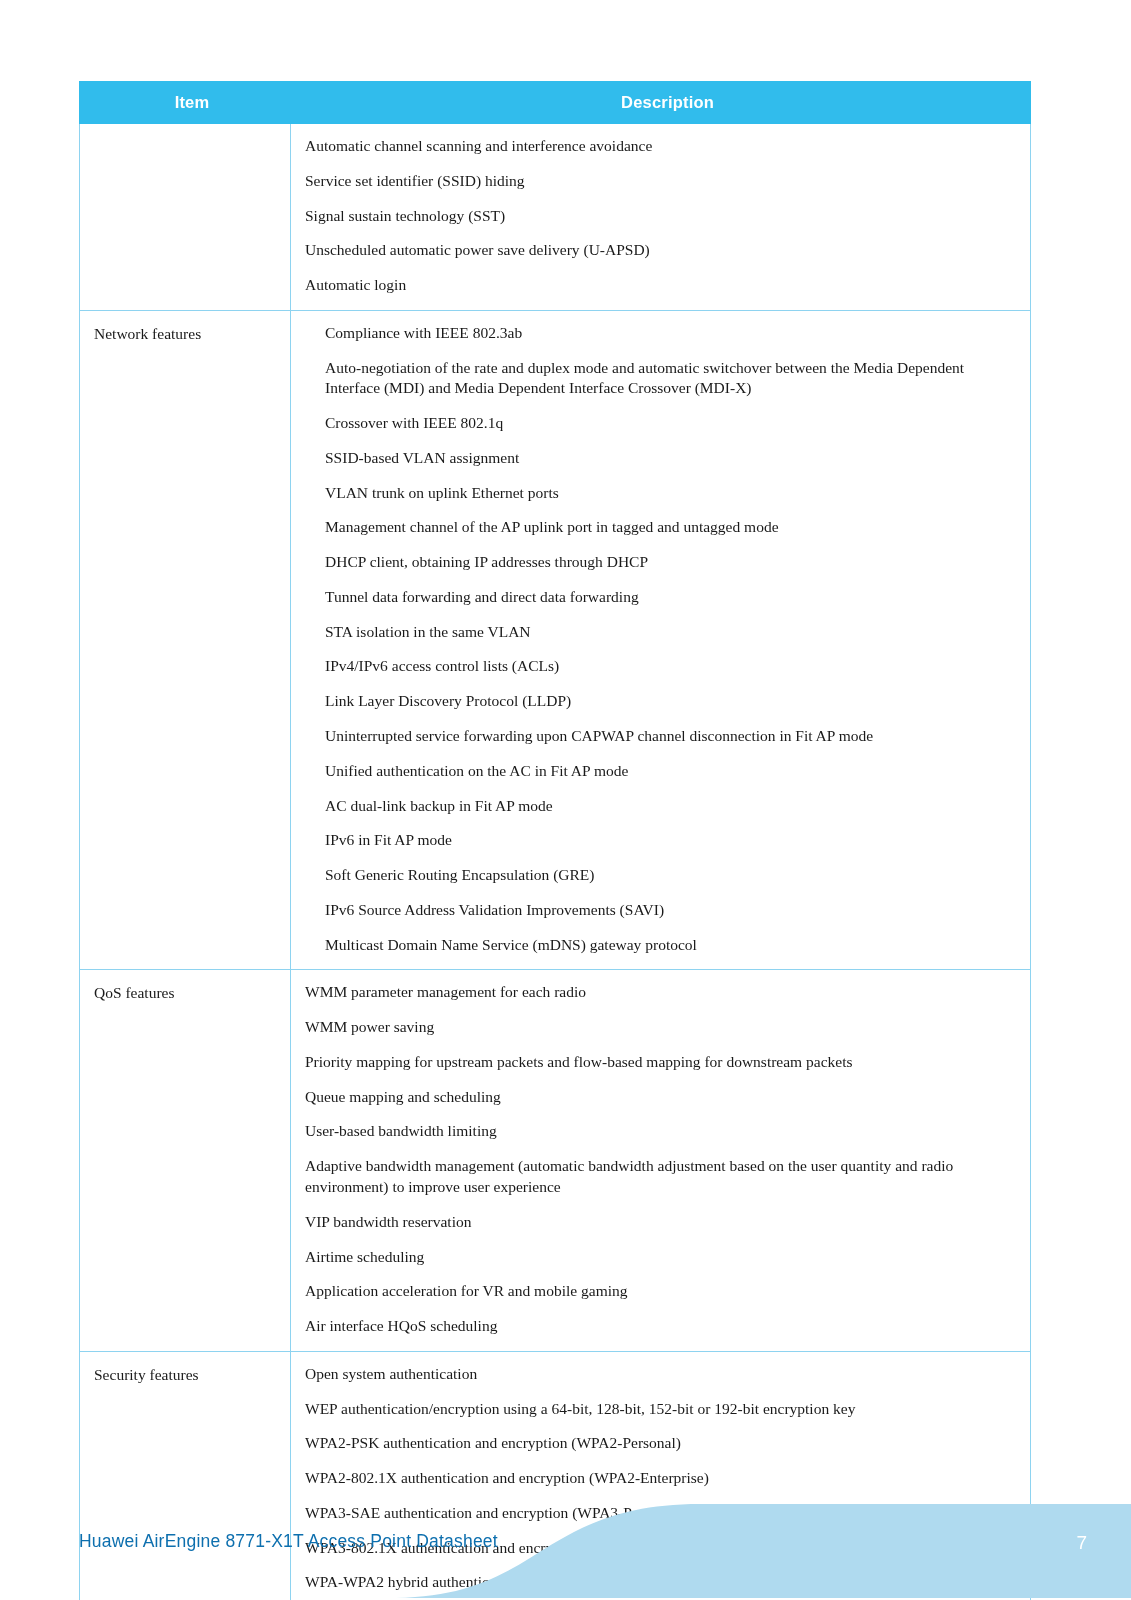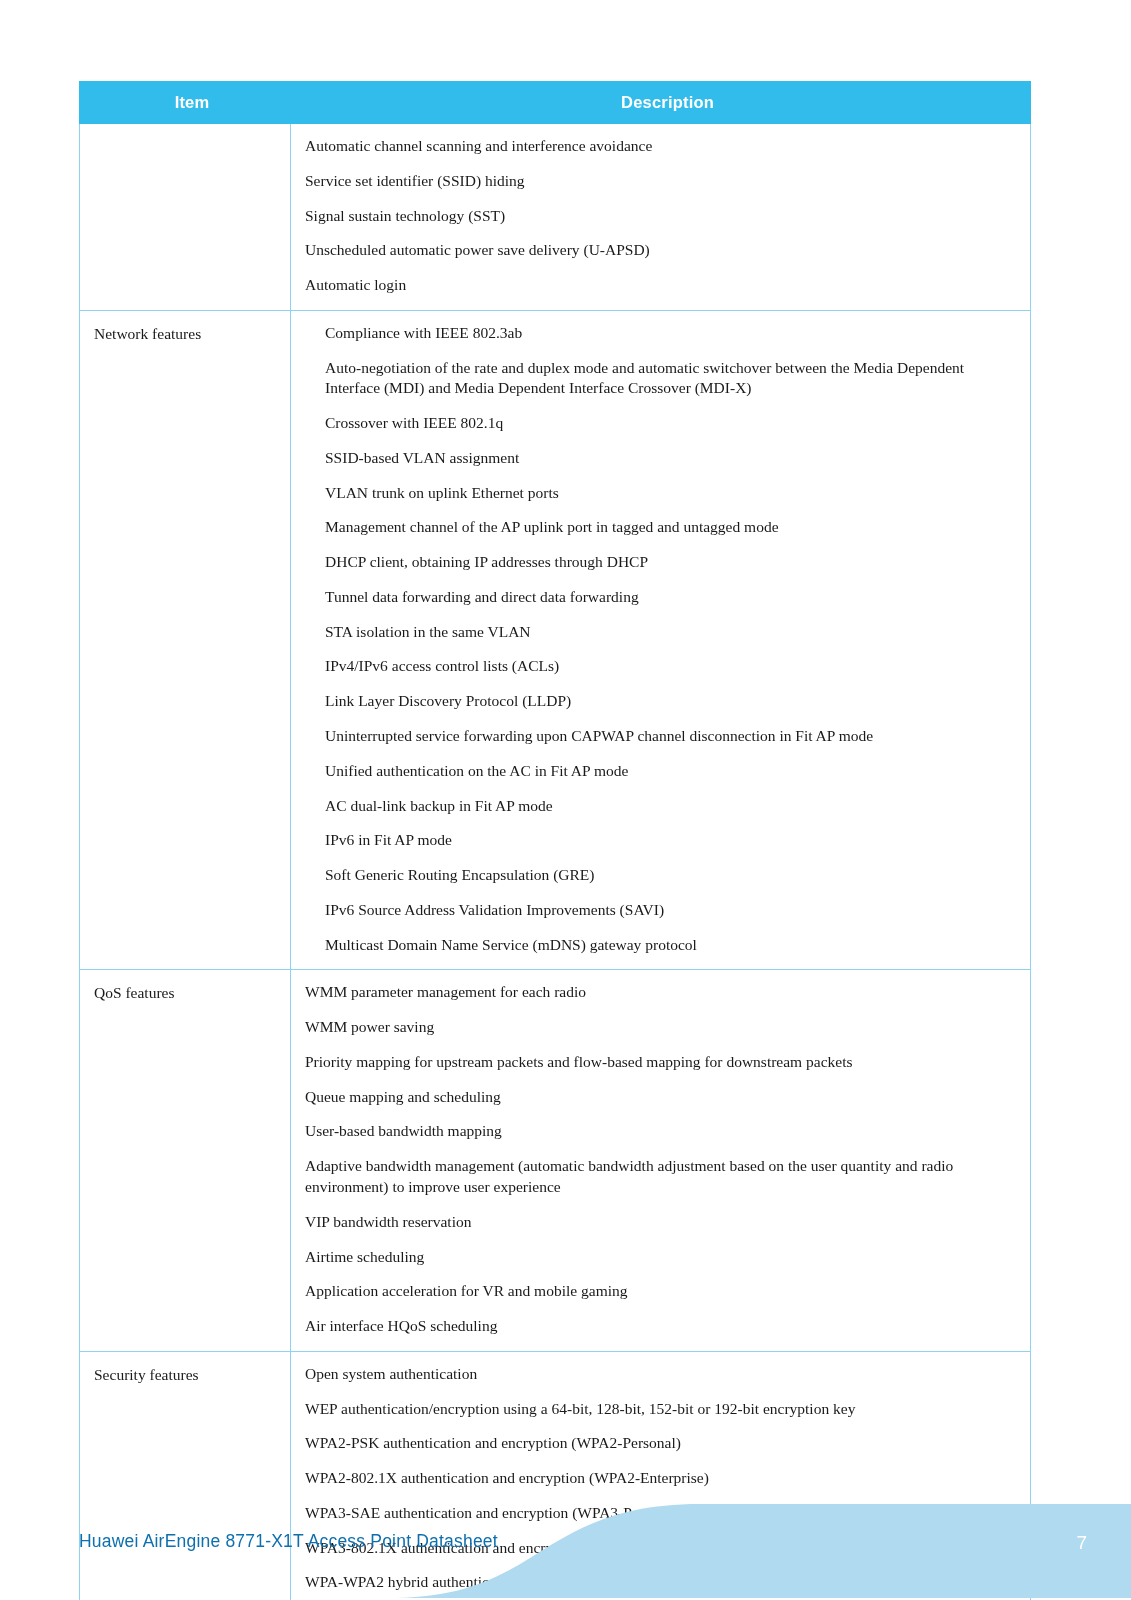--- a/index.html
+++ b/index.html
@@ -144,21 +144,21 @@
           <div class="desc-line">Multicast Domain Name Service (mDNS) gateway protocol</div>
         </td>
       </tr>
       <tr>
         <td class="cell-item" style="border-color: rgb(142, 211, 240); font-family: Liberation Serif, serif;">QoS features</td>
         <td class="cell-desc" style="border-color: rgb(142, 211, 240);">
           <div class="desc-line">WMM parameter management for each radio</div>
           <div class="desc-line">WMM power saving</div>
           <div class="desc-line">Priority mapping for upstream packets and flow-based mapping for downstream packets</div>
           <div class="desc-line">Queue mapping and scheduling</div>
-          <div class="desc-line">User-based bandwidth mapping</div>
+          <div class="desc-line">User-based bandwidth limiting</div>
           <div class="desc-line">Adaptive bandwidth management (automatic bandwidth adjustment based on the user quantity and radio environment) to improve user experience</div>
           <div class="desc-line">VIP bandwidth reservation</div>
           <div class="desc-line">Airtime scheduling</div>
           <div class="desc-line">Application acceleration for VR and mobile gaming</div>
           <div class="desc-line">Air interface HQoS scheduling</div>
         </td>
       </tr>
       <tr>
         <td class="cell-item" style="border-color: rgb(142, 211, 240);">Security features</td>
         <td class="cell-desc" style="border-color: rgb(142, 211, 240);">

